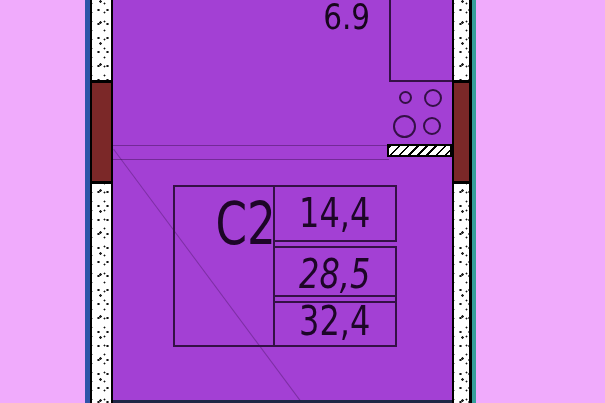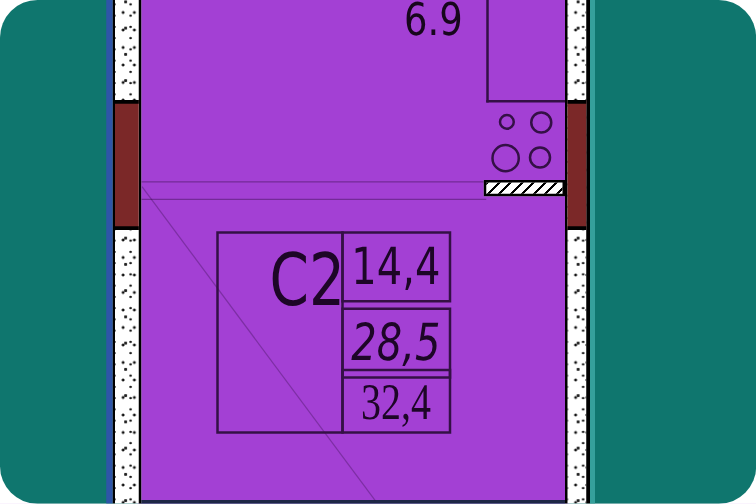--- a/index.html
+++ b/index.html
@@ -6,23 +6,22 @@
     --flat-fill:#A340D4;
     --line:#341046;
     --text:#1D0627;
     --window:#7B2828;
     --edge-left:#2E55A8;
     --edge-right:#35A09B;
     --edge-bottom:#1E2746;
   }
   html,body{margin:0;padding:0;background:#fff;}
   .canvas{
-    position:relative;width:605px;height:403px;background:#0f766e;overflow:hidden;
+    position:relative;width:605px;height:403px;background:#f0abfc;overflow:hidden;
     font-family:"DejaVu Sans",sans-serif;
-    border-radius:30px;
   }
   .abs{position:absolute;box-sizing:border-box;}
 
   
   .flat-fill{left:110px;top:0;width:345px;height:403px;background:var(--flat-fill);}
   .bottom-navy{left:111px;top:400px;width:341px;height:3px;background:var(--edge-bottom);}
 
   
   .faint-h{height:1px;background:rgba(40,8,55,.38);}
   .faint-h.h1{left:113px;top:145px;width:276px;}
@@ -46,24 +45,24 @@
   
   .vent{
     left:387px;top:144px;width:65px;height:13px;border:2px solid #000;background:#fff;
     background-image:repeating-linear-gradient(135deg,#000 0 1.8px,transparent 1.8px 6.5px);
   }
 
   
   .cell{position:absolute;box-sizing:border-box;border:2px solid var(--line);
         display:flex;align-items:center;justify-content:center;color:var(--text);}
   .type-cell{left:173px;top:185px;width:102px;height:162px;align-items:flex-start;padding-top:8px;padding-left:44px;}
-  .area-cell{left:273px;width:88px;}
+  .area-cell{left:273px;width:124px;}
   .area-cell.r1{top:185px;height:57px;}
   .area-cell.r2{top:246px;height:57px;font-style:italic;}
-  .area-cell.r3{top:295px;height:52px;font-family:Liberation Serif, serif;}
+  .area-cell.r3{top:295px;height:52px;}
   .condensed{display:inline-block;transform:scaleX(.78);transform-origin:center;white-space:nowrap;}
   .type-cell .condensed{font-size:58px;line-height:58px;font-weight:500;}
   .area-cell .condensed{font-size:41px;line-height:41px;font-weight:500;}
 
   
   .room-label{left:312px;top:-2px;width:70px;text-align:center;color:#17061d;
               font-size:36px;line-height:38px;}
   .room-label .condensed{transform:scaleX(.82);}
 
   

